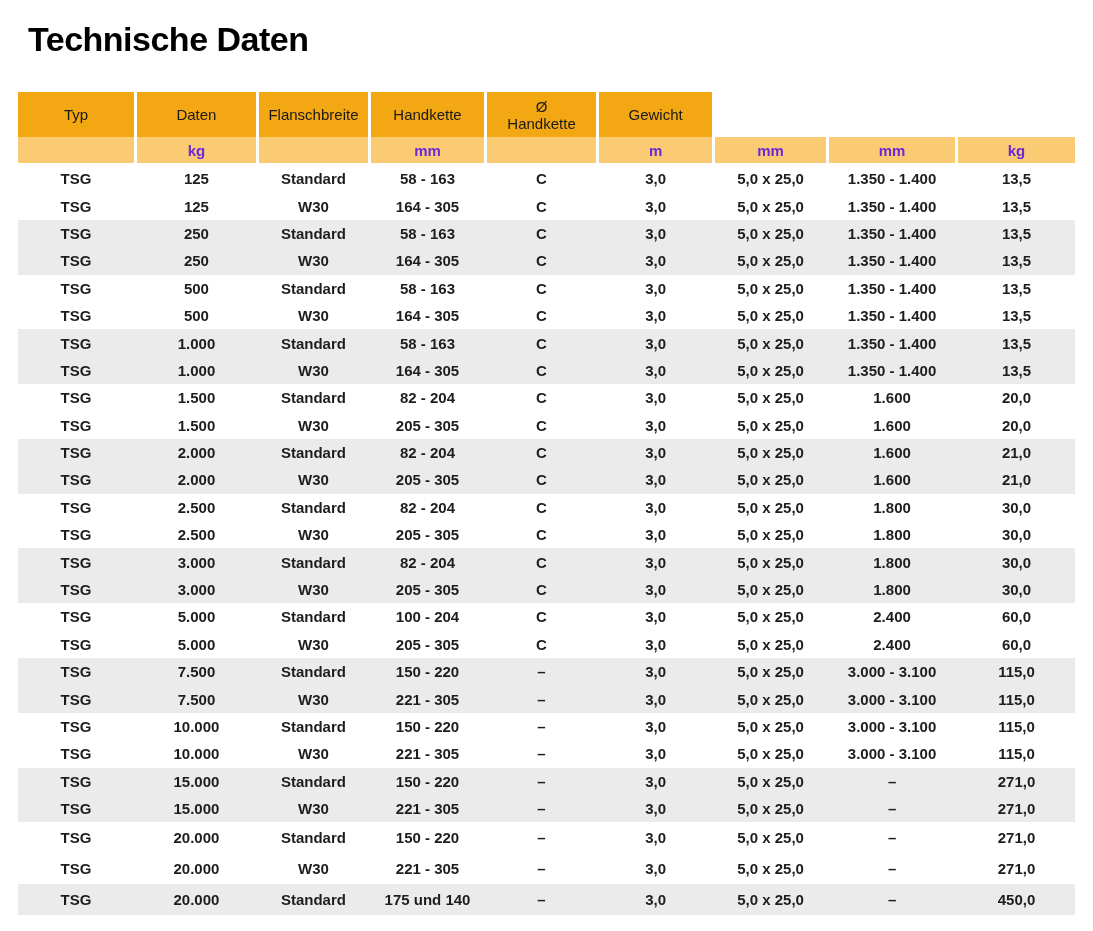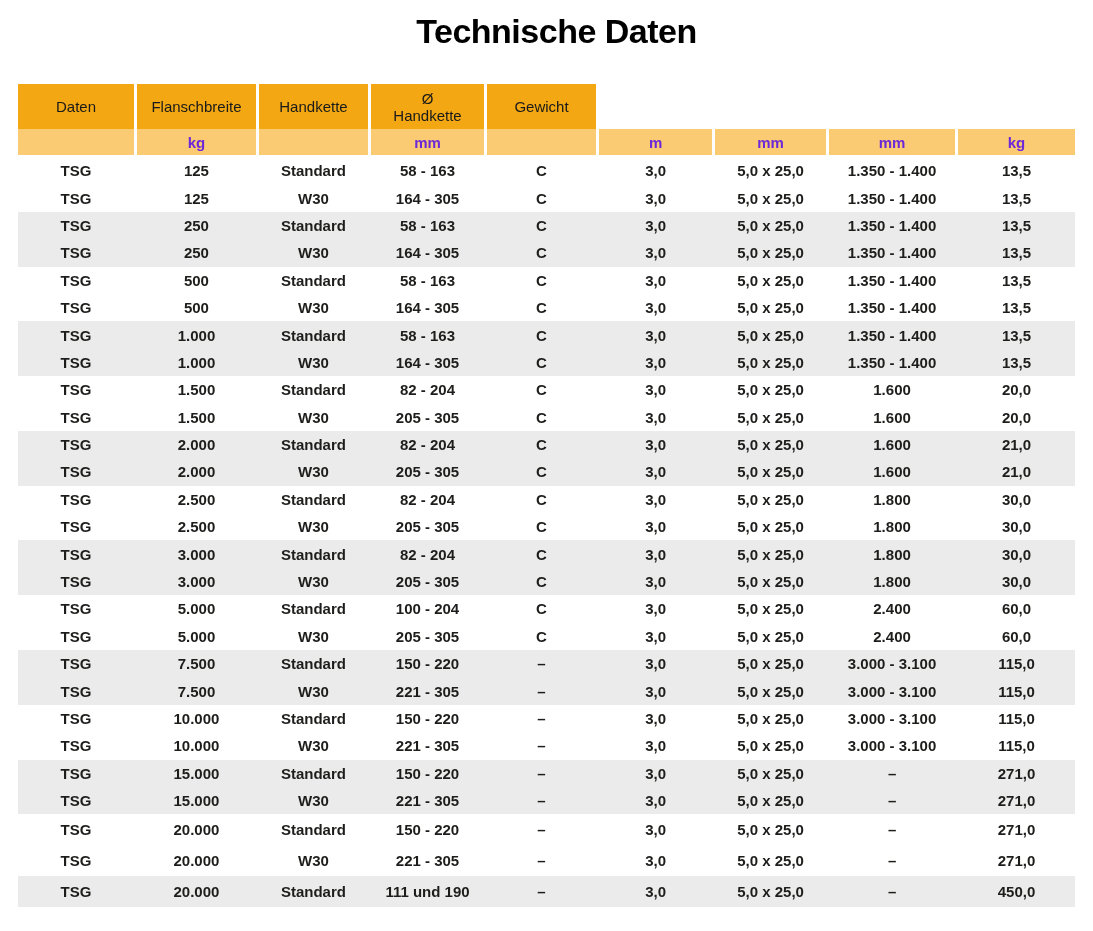--- a/index.html
+++ b/index.html
@@ -6,28 +6,27 @@
   .page {
     position: relative;
     width: 1093px;
     height: 931px;
     background: #ffffff;
     font-family: "Liberation Sans", sans-serif;
     color: #1d1d1b;
     overflow: hidden;
   }
   .page-title {
-    margin: 0;
+    margin: 8px;
     padding: 10px 0 0 20px;
     font-size: 34px;
     line-height: 42px;
     font-weight: bold;
     letter-spacing: -0.5px;
     color: #000000;
-    text-align: center;
   }
   .tech-table {
     margin: 32px 18px 0 18px;
     --cols: 117fr 120fr 110fr 114fr 110fr 114fr 112fr 127fr 118fr;
     --header-bg: #F2A713;
     --units-bg: #FACB72;
     --stripe-bg: #EBEBEB;
   }
   .row {
     display: grid;
@@ -62,20 +61,21 @@
   .data-row:nth-child(n+25) { height: 31px; }
 </style>
 </head>
 <body>
 
 <div class="page" style="color: rgb(29, 29, 27);">
   <h1 class="page-title">Technische Daten</h1>
 
   <div class="tech-table" style="--header-bg: #F2A713; --units-bg: #FACB72; --stripe-bg: #EBEBEB;">
     <div class="row header-row" id="header-row">
+        <div class="cell">Typ</div>
         <div class="cell">Daten</div>
         <div class="cell">Flanschbreite</div>
         <div class="cell">Handkette</div>
         <div class="cell">Ø
 Handkette</div>
         <div class="cell">Gewicht</div>
       </div>
     <div class="row units-row" id="units-row">
         <div class="cell"></div>
         <div class="cell">kg</div>
@@ -371,21 +371,21 @@
           <div class="cell">–</div>
           <div class="cell">3,0</div>
           <div class="cell">5,0 x 25,0</div>
           <div class="cell">–</div>
           <div class="cell">271,0</div>
         </div>
         <div class="row data-row">
           <div class="cell">TSG</div>
           <div class="cell">20.000</div>
           <div class="cell">Standard</div>
-          <div class="cell">111 und 190</div>
+          <div class="cell">175 und 140</div>
           <div class="cell">–</div>
           <div class="cell">3,0</div>
           <div class="cell">5,0 x 25,0</div>
           <div class="cell">–</div>
           <div class="cell">450,0</div>
         </div>
       </div>
   </div>
 </div>
 

